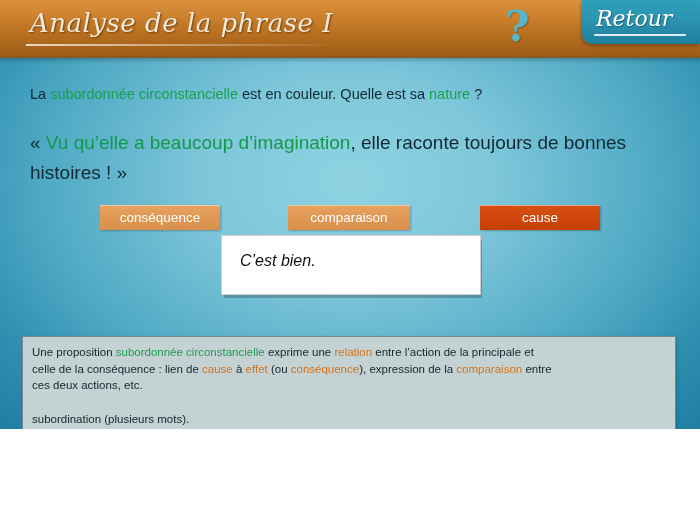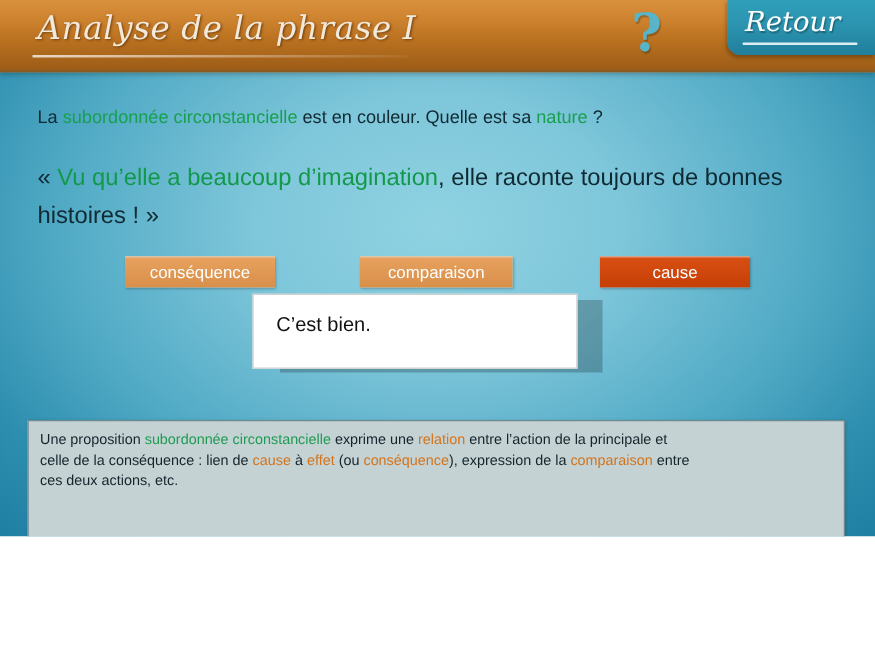--- a/index.html
+++ b/index.html
@@ -141,26 +141,27 @@
   .popup-shadow {
     position: absolute;
     left: 224px;
     top: 240px;
     width: 258px;
     height: 58px;
     background: rgba(0,0,0,0.22);
   }
   .popup {
     position: absolute;
-    left: 202px;
+    left: 221px;
     top: 235px;
     width: 258px;
     height: 58px;
     background: #ffffff;
     border: 1px solid #cfcfcf;
+    font-style: italic;
   }
   .popup-text {
     position: absolute;
     left: 18px;
     top: 16px;
     font-size: 16px;
     color: #111111;
   }
 
   
@@ -278,20 +279,21 @@
   <div class="popup">
     <div class="popup-text">C’est bien.</div>
   </div>
 
   <div class="explain">
     <div class="explain-inner">
       <span>Une proposition </span><span class="expl-green">subordonnée circonstancielle</span><span> exprime une </span><span class="orange">relation</span><span> entre l’action de la principale et</span><br>
       <span>celle de la conséquence : lien de </span><span class="orange">cause</span><span> à </span><span class="orange">effet</span><span> (ou </span><span class="orange">conséquence</span><span>), expression de la </span><span class="orange">comparaison</span><span> entre</span><br>
       <span>ces deux actions, etc.</span><br>
       <br>
+      <span>subordination (plusieurs mots).</span>
     </div>
   </div>
 
   <div class="counter">
     <div class="digit">0</div>
     <div class="digit">0</div>
     <div class="digit">0</div>
     <div class="digit">1</div>
   </div>
 

